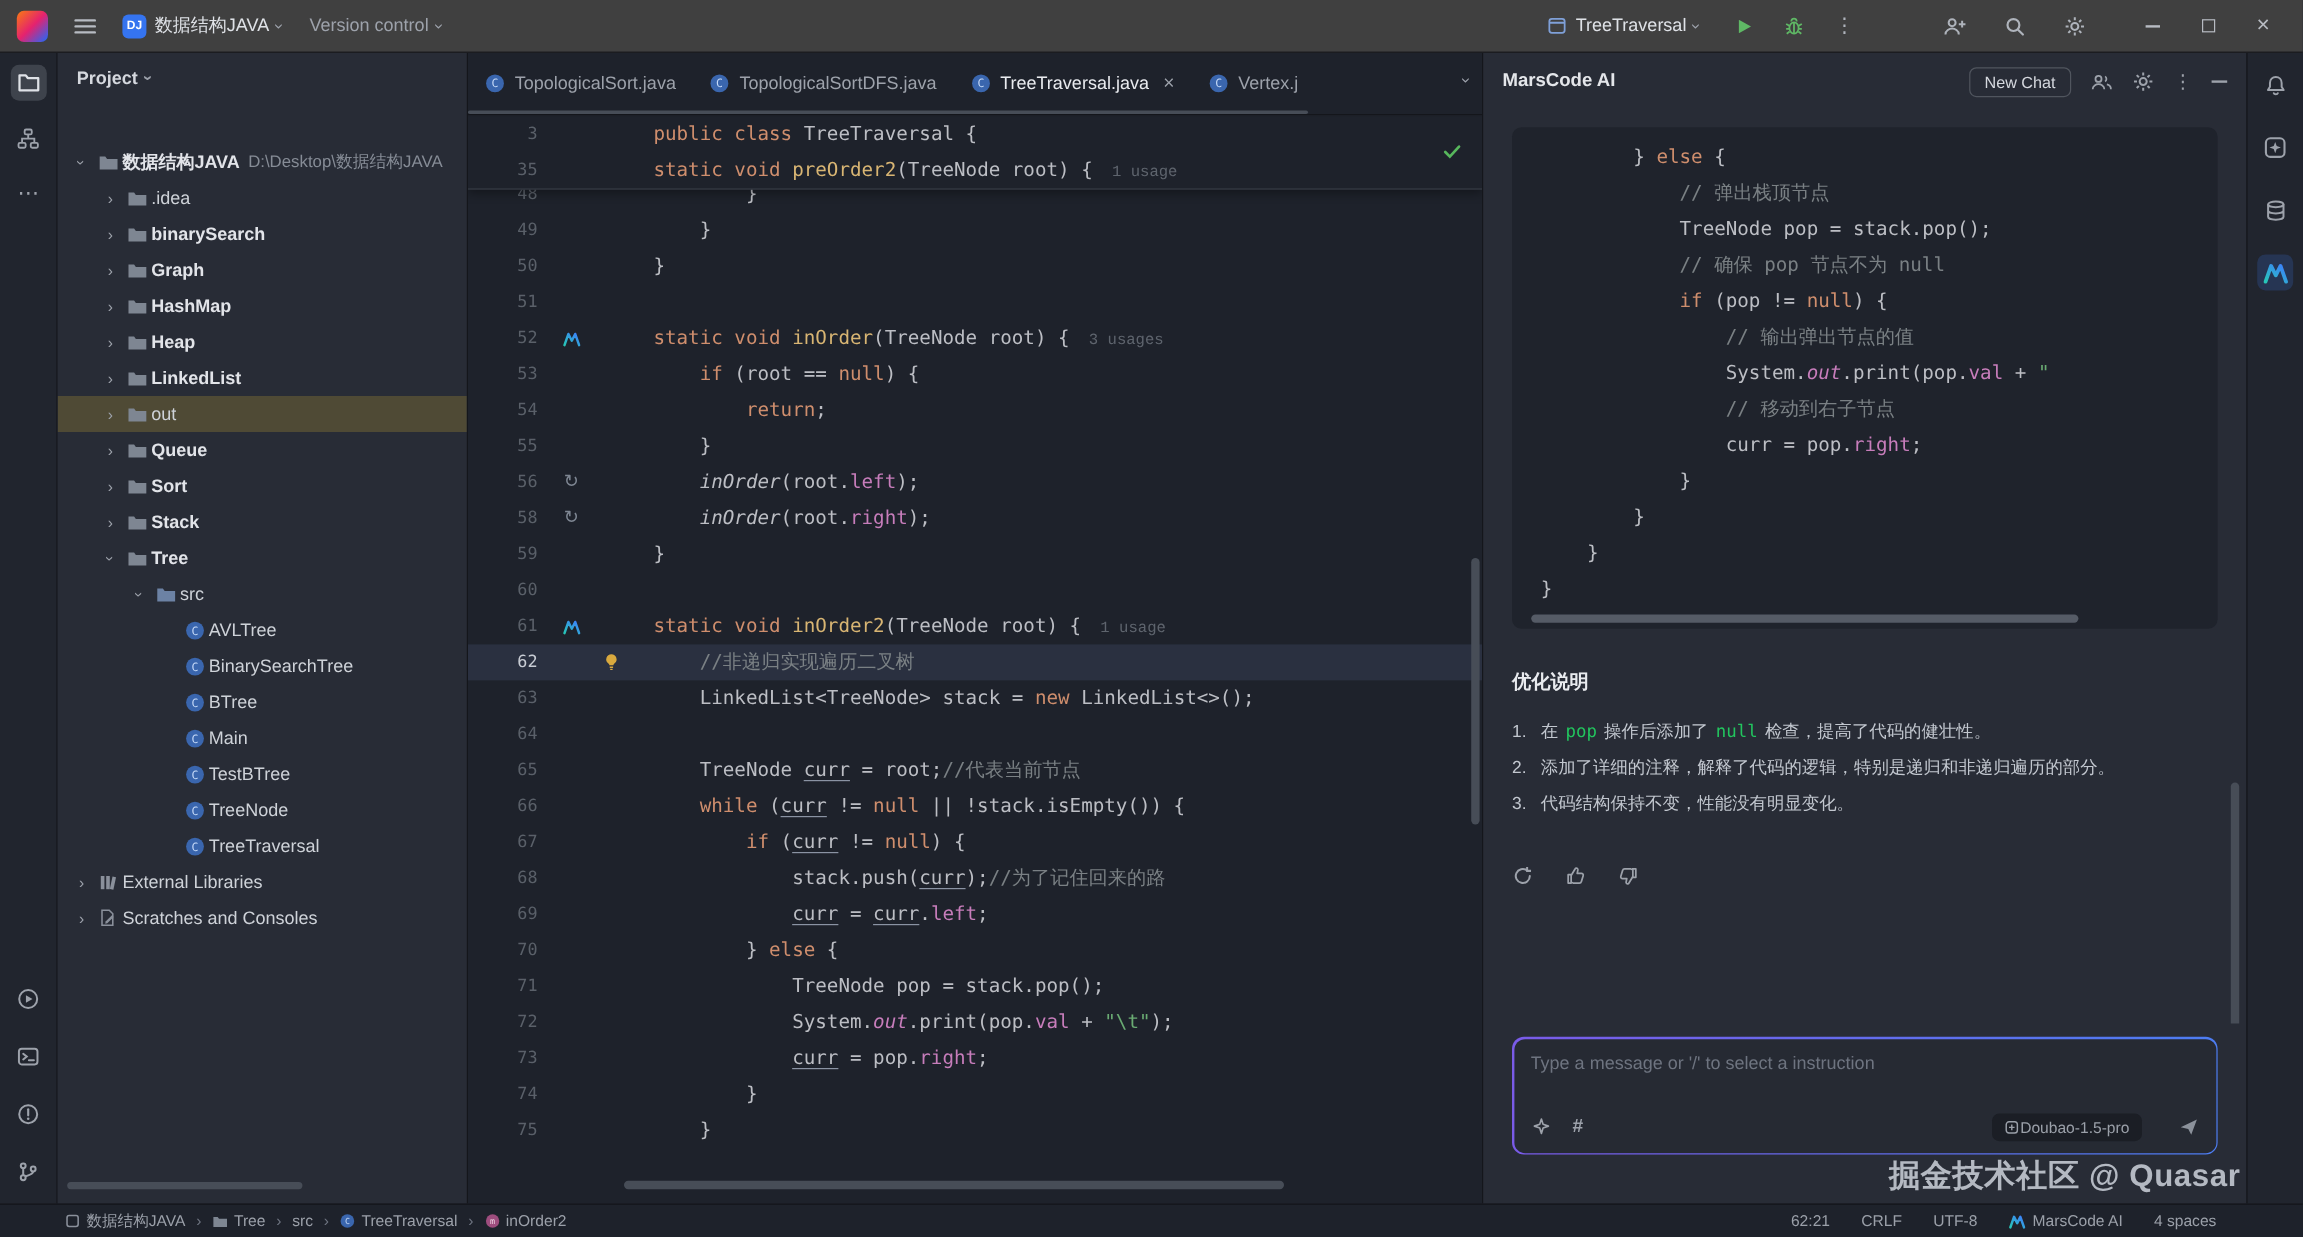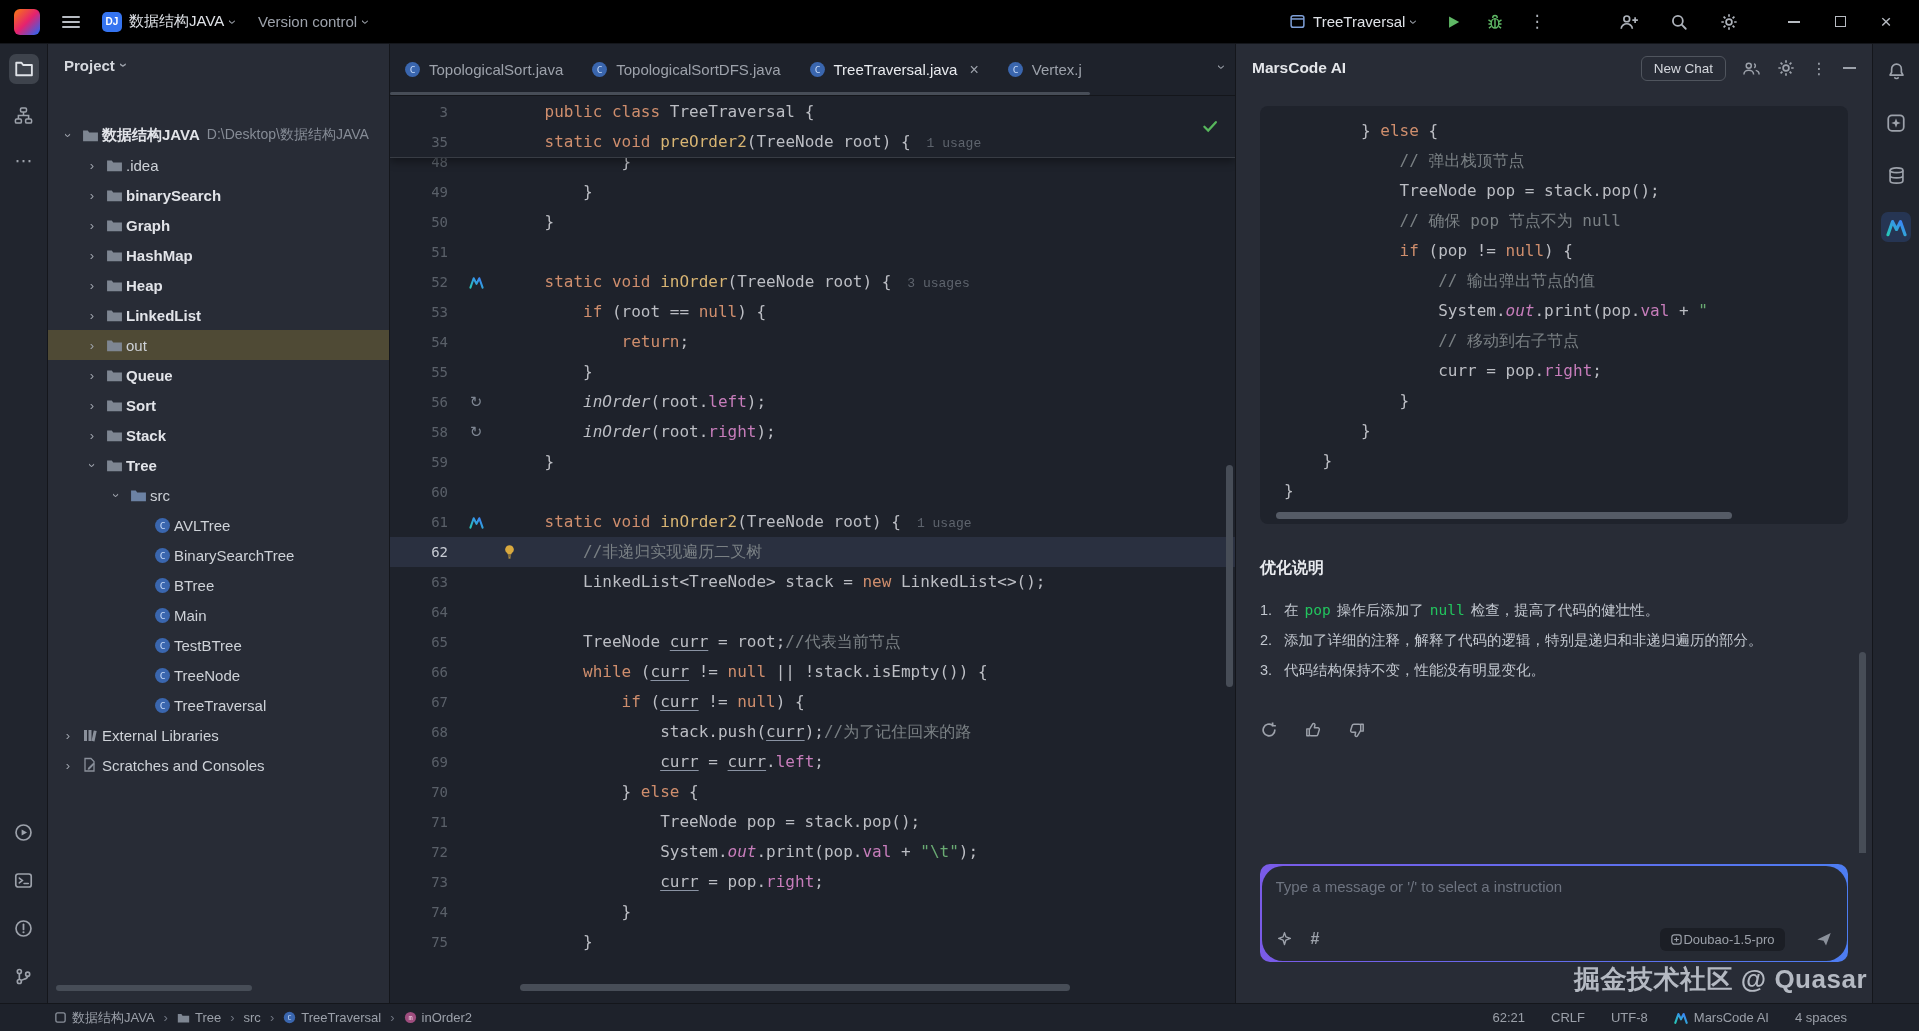--- a/index.html
+++ b/index.html
@@ -1,21 +1,21 @@
 <!DOCTYPE html>
 <html><head>
 <meta charset="utf-8">
 <style>
   *{margin:0;padding:0;box-sizing:border-box}
   html,body{width:1919px;height:1031px;overflow:hidden;background:#1E222B;
     font-family:"Liberation Sans","DejaVu Sans",sans-serif;color:#C8CCD2;font-size:14px}
   svg{display:block}
 
   
-  #titlebar{position:absolute;left:0;top:0;right:0;height:44px;background:#000000;
+  #titlebar{position:absolute;left:0;top:0;right:0;height:44px;background:#404040;
     border-bottom:1px solid #14161B;display:flex;align-items:center;padding:0 10px;z-index:8}
   .tb-logo{width:26px;height:26px;border-radius:6px;margin:0 8px 0 4px;
     background:linear-gradient(135deg,#F97A12 0%,#E5226E 50%,#1A6BFF 100%)}
   .burger{width:18px;height:12px;display:flex;flex-direction:column;justify-content:space-between;margin:0 14px}
   .burger i{display:block;height:2px;background:#B7BBC2;border-radius:1px}
   .tb-widget{display:flex;align-items:center;gap:7px;padding:5px 8px;border-radius:6px;color:#DFE2E7;font-size:15px}
   .proj-badge{width:20px;height:20px;border-radius:5px;background:#3574F0;color:#fff;
     font-size:10px;font-weight:bold;display:flex;align-items:center;justify-content:center}
   .caret{display:inline-block;transform:rotate(90deg);color:#9DA2AB;font-size:14px;line-height:1}
   .tb-dim{color:#9DA2AB;font-size:15px}
@@ -104,21 +104,21 @@
   .opt-title{margin:34px 24px 0;font-size:16px;font-weight:bold;color:#E9EBEF}
   .points{margin:16px 24px 0}
   .point{display:flex;height:30px;line-height:30px;font-size:14.5px;color:#C2C7CF;white-space:nowrap}
   .point .num{width:24px;flex:none}
   .inline-code{font-family:"DejaVu Sans Mono",monospace;color:#22c55e;padding:0 2px}
   .actions{margin:36px 24px 0;display:flex;gap:26px}
   .act-ic{color:#9DA2AB}
   .ai-vscroll{position:absolute;right:6px;top:560px;width:7px;height:220px;border-radius:4px;background:#474D57}
   .ai-inputwrap{position:absolute;left:24px;right:24px;bottom:41px;height:98px;border-radius:10px;
     padding:1.5px;background:linear-gradient(90deg,#7A5BE8,#4D7DF2)}
-  .ai-input{width:100%;height:100%;border-radius:21px;background:#262A33;padding:12px 14px 10px;
+  .ai-input{width:100%;height:100%;border-radius:9px;background:#262A33;padding:12px 14px 10px;
     display:flex;flex-direction:column}
   .ai-input input{background:transparent;border:none;outline:none;color:#C8CCD2;font-size:15px;
     font-family:"Liberation Sans","DejaVu Sans",sans-serif;width:100%}
   .ai-input input::placeholder{color:#6E7480}
   .input-toolbar{margin-top:auto;display:flex;align-items:center;gap:18px}
   .in-ic{color:#9DA2AB;display:flex;align-items:center}
   .hash-ic{font-size:16px;font-weight:bold;color:#9DA2AB}
   .model-badge{margin-left:auto;display:flex;align-items:center;gap:0;background:#1B1E25;
     border-radius:6px;padding:4px 10px;font-size:13px;color:#9BA0A9}
 

